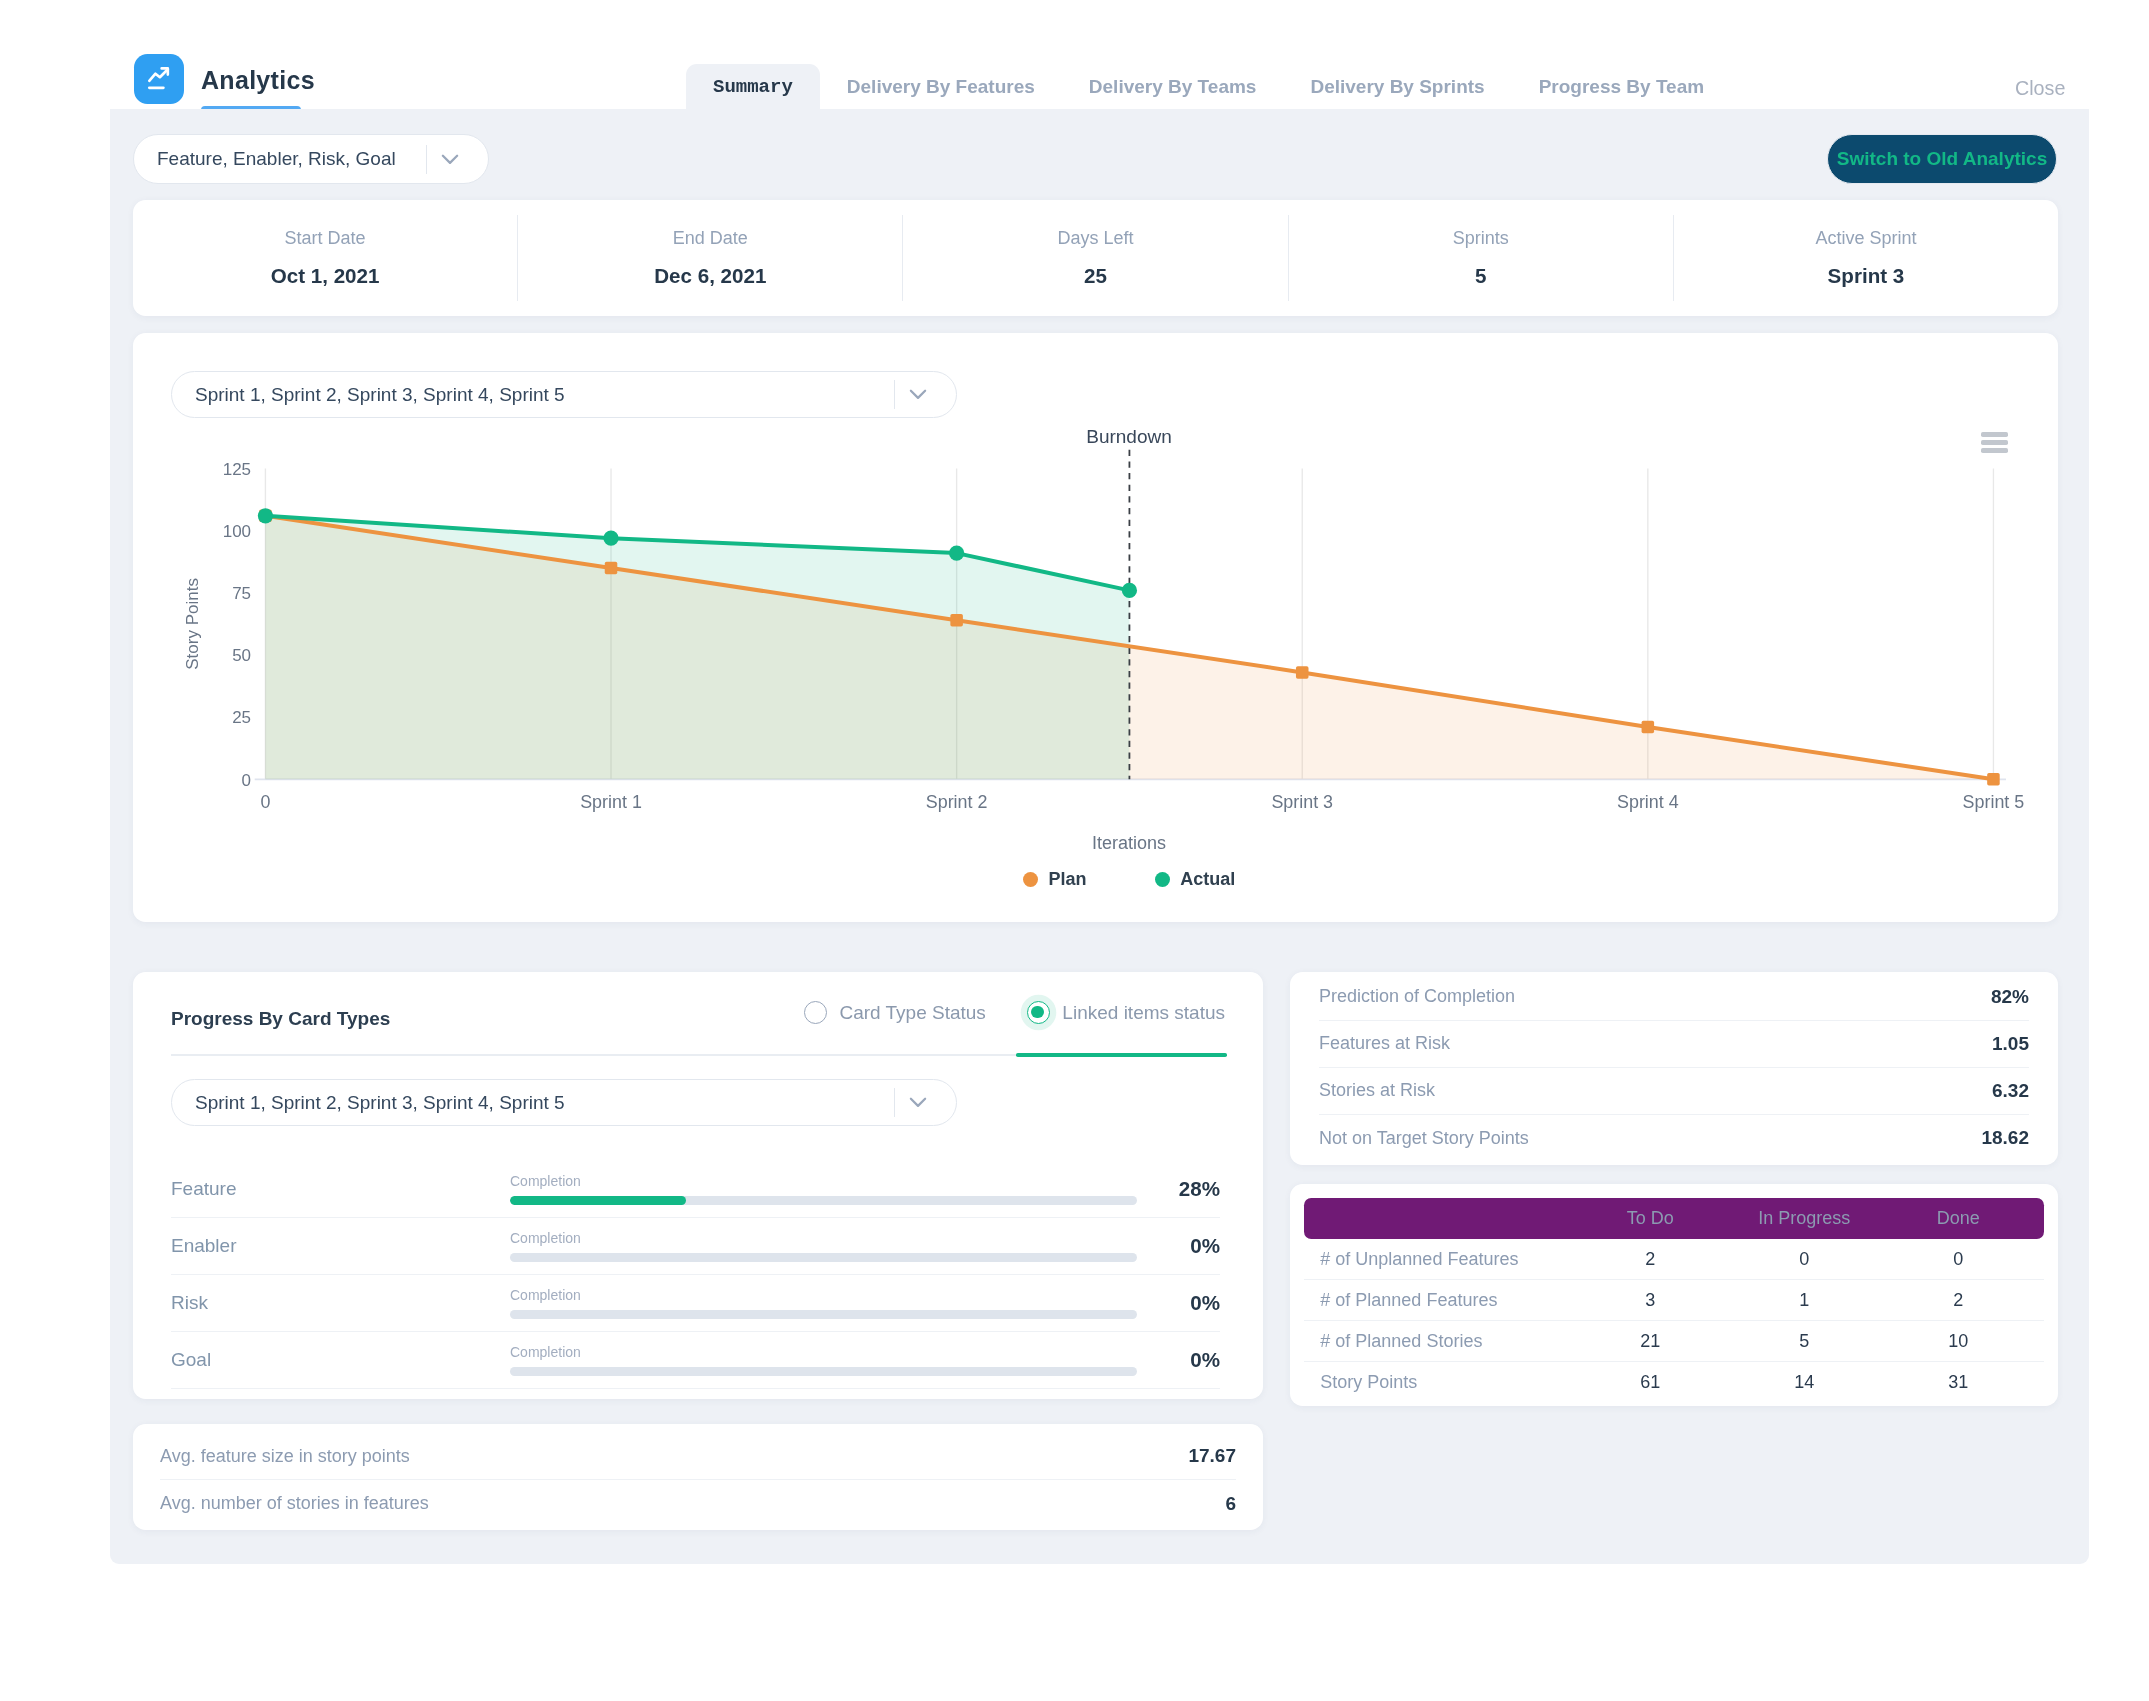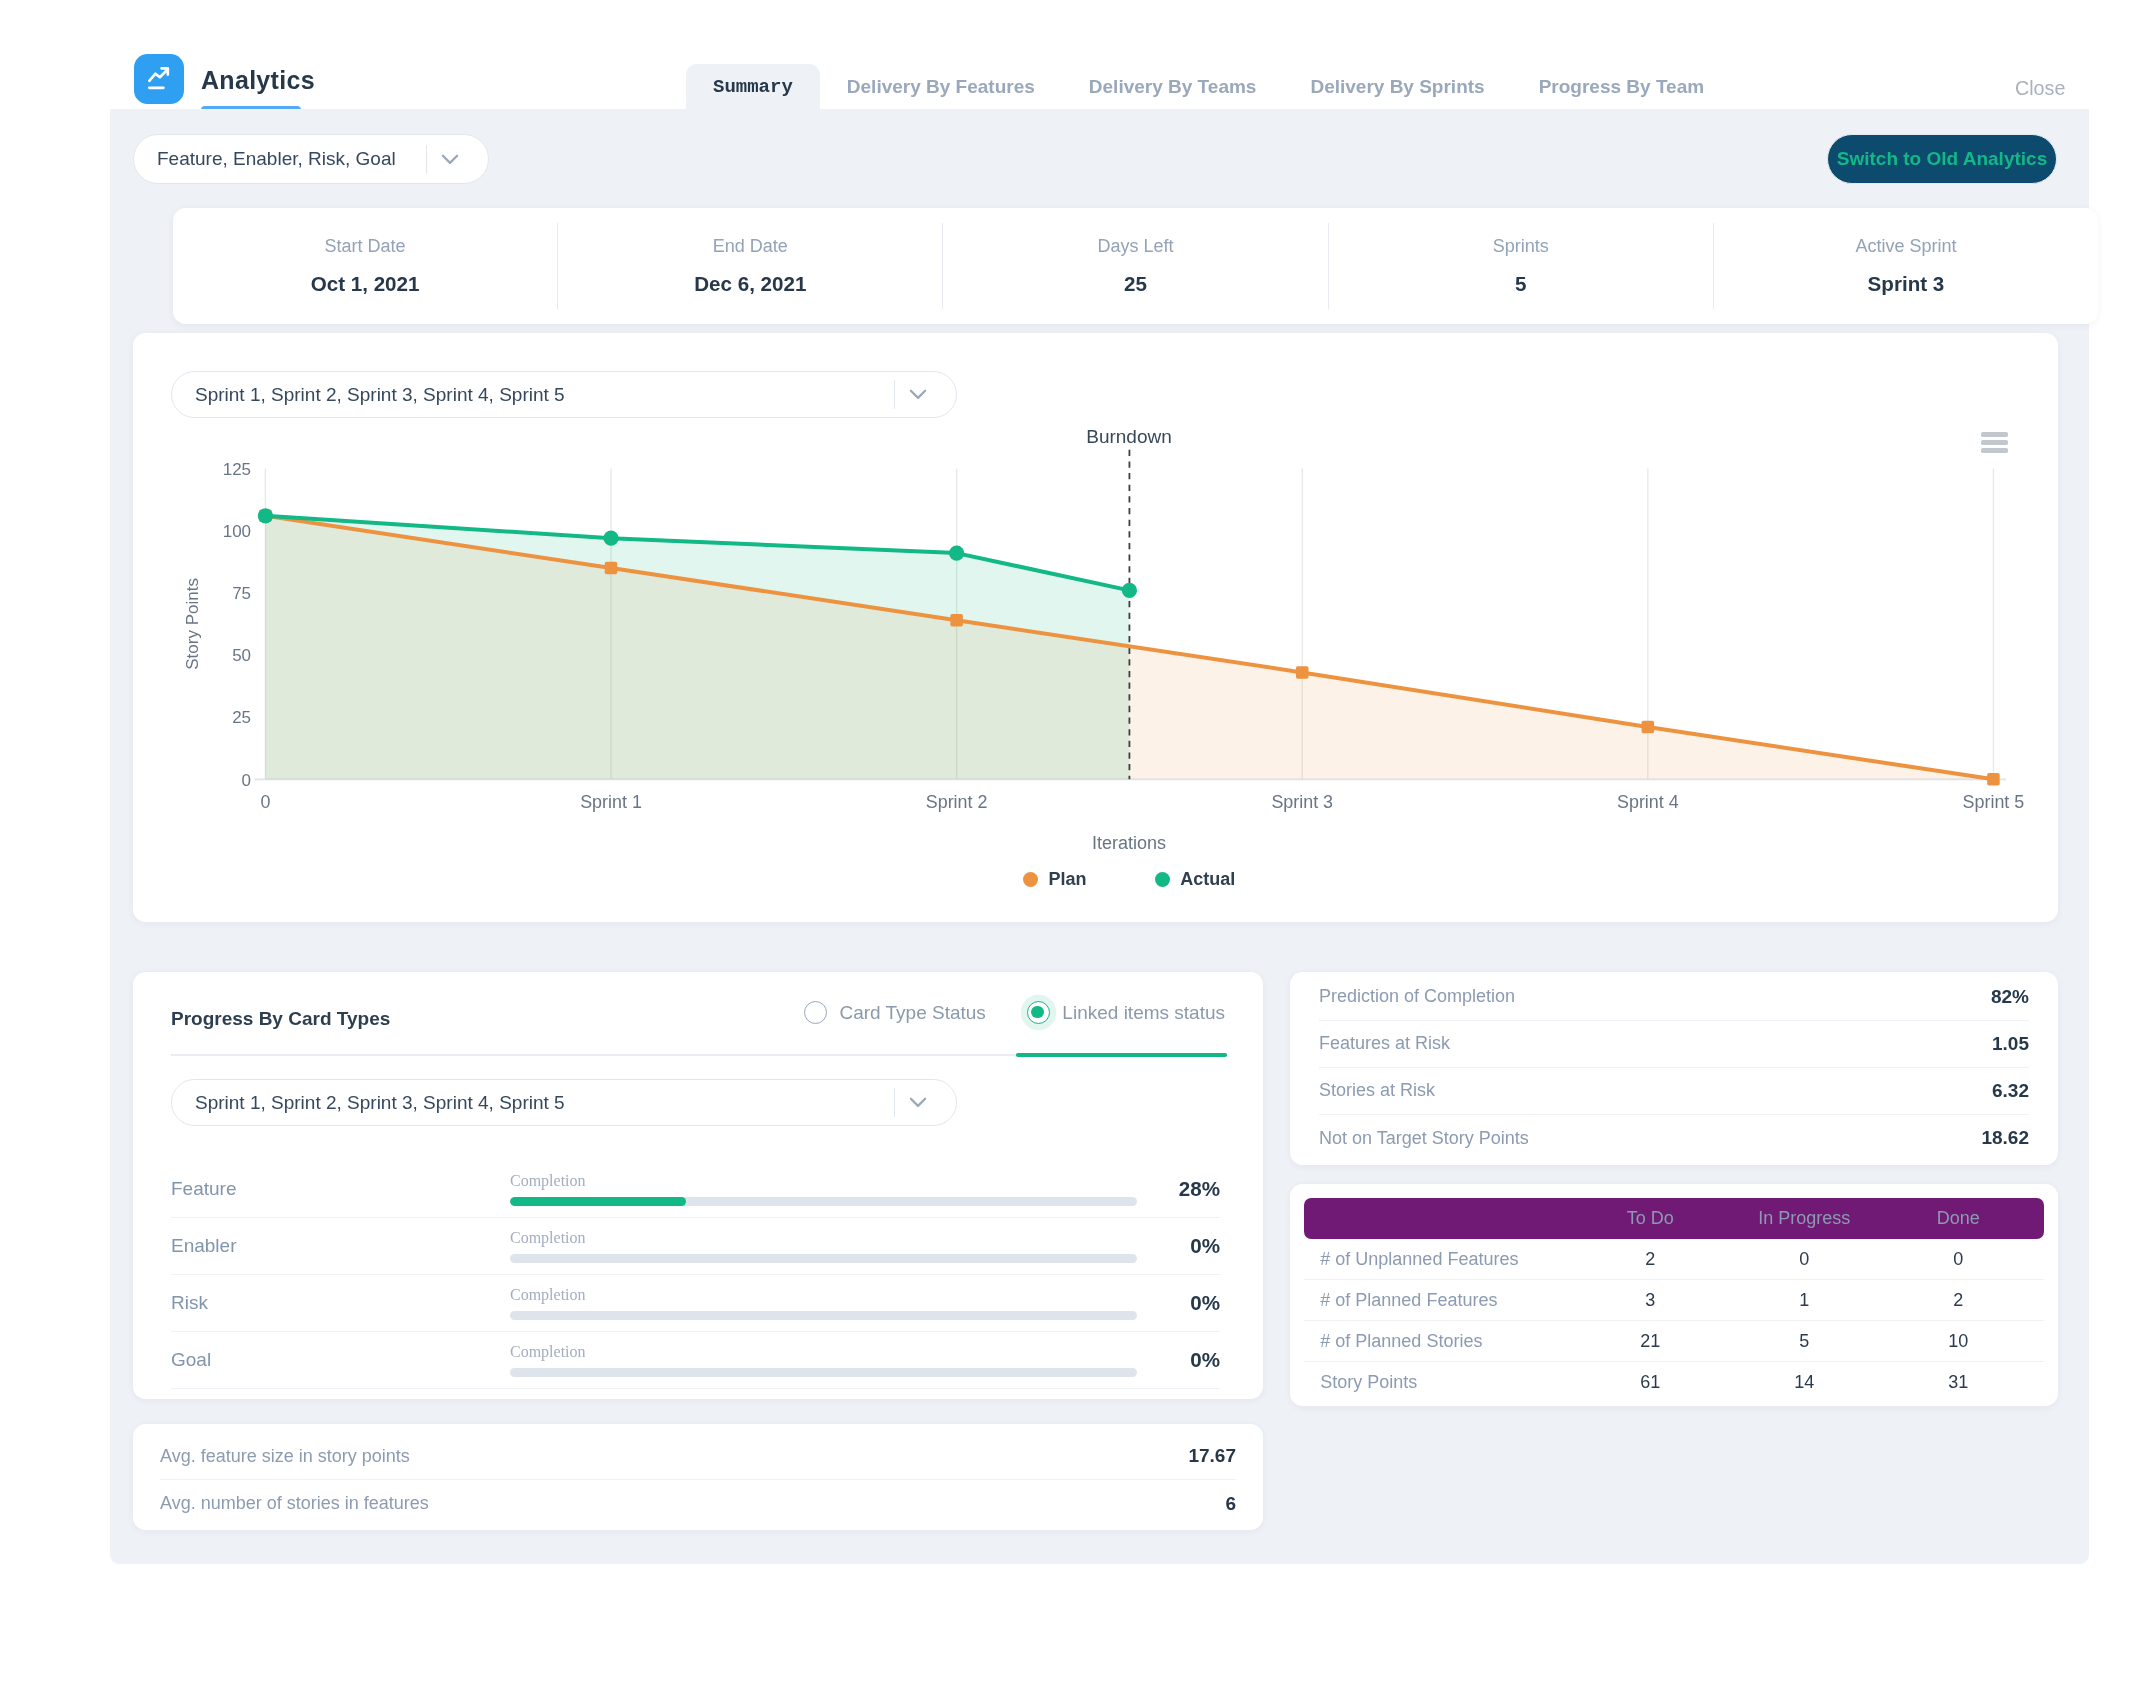--- a/index.html
+++ b/index.html
@@ -28,21 +28,21 @@
   
   .pill-select{ display:flex; align-items:center; background:#fff; border:0.9px solid #e2e7ee; border-radius:27px; height:50px; padding:0 0 0 23px; cursor:pointer; }
   .pill-select .val{ flex:1; font-size:19px; color:#35485e; white-space:nowrap; overflow:hidden; }
   .pill-select .sep{ width:0.9px; height:29px; background:#e2e7ee; margin:0 14.3px 0 7.2px; }
   .pill-select .chev{ width:47px; display:flex; align-items:center; justify-content:flex-start; }
 
   .filter-select{ position:absolute; left:133px; top:134px; width:356px; }
   .switch-btn{ position:absolute; left:1827px; top:134px; width:230px; height:50px; background:#0c4a6e; border:0.9px solid #e5e9ef; border-radius:27px; display:flex; align-items:center; justify-content:center; font-size:19px; font-weight:bold; color:var(--green); cursor:pointer; }
 
   
-  .stats-card{ left:133px; top:208px; width:1925px; height:116px; display:flex; align-items:center;margin-left:40px; }
+  .stats-card{ left:133px; top:200px; width:1925px; height:116px; display:flex; align-items:center; }
   .stat-col{ flex:1; height:86px; display:flex; flex-direction:column; align-items:center; justify-content:center; border-right:0.9px solid #e7ebf1; }
   .stat-col:last-child{ border-right:none; }
   .stat-label{ font-size:18px; color:var(--gray); margin-bottom:14.3px; }
   .stat-value{ font-size:20.6px; font-weight:bold; color:var(--dark); }
 
   
   .chart-card{ left:133px; top:333px; width:1925px; height:589px; }
   .chart-select{ position:absolute; left:38px; top:38px; width:786px; height:47px; }
   .chart-select.pill-select{ border-radius:25px; }
   .chart-title{ position:absolute; left:132px; top:93px; width:1728px; text-align:center; font-size:19px; color:#39475a; }
@@ -64,21 +64,21 @@
   .radio-item.selected .radio-circle{ border-color:var(--green); box-shadow:0 0 0 6.3px rgba(18,184,134,.12); }
   .radio-item.selected .radio-circle::after{ content:""; position:absolute; left:3.6px; top:3.6px; width:12.5px; height:12.5px; border-radius:50%; background:var(--green); }
   .radio-label{ font-size:19px; color:#8b99ad; }
   .progress-divider{ position:absolute; left:38px; right:38px; top:82px; height:1.8px; background:var(--divider); }
   .progress-divider-accent{ position:absolute; right:36px; top:81px; width:211px; height:3.6px; background:var(--green); border-radius:1.8px; }
   .progress-select{ position:absolute; left:38px; top:107px; width:786px; height:47px; }
   .progress-rows{ position:absolute; left:38px; right:43px; top:189px; }
   .progress-row{ display:flex; align-items:center; height:57px; border-bottom:0.9px solid #eef1f5; }
   .progress-row-label{ width:339px; font-size:19px; color:#8195ab; }
   .progress-bar-wrap{ width:627px; }
-  .completion-label{ font-size:16px; color:#a3aec0; margin-bottom:7.2px;font-family:Liberation Serif, serif; }
+  .completion-label{ font-size:14px; color:#a3aec0; margin-bottom:7.2px; }
   .bar-track{ width:100%; height:9px; border-radius:4.5px; background:var(--track); overflow:hidden; }
   .bar-fill{ height:100%; border-radius:4.5px; background:var(--green); width:0; }
   .progress-pct{ margin-left:auto; font-size:20.6px; font-weight:bold; color:var(--dark); }
 
   
   .risk-card{ left:1290px; top:972px; width:768px; height:193px; padding:1.8px 29px; }
   .kv-row{ display:flex; align-items:center; height:47px; border-bottom:0.9px solid #eef1f5; }
   .kv-row:last-child{ border-bottom:none; }
   .kv-label{ font-size:18px; color:#8c9bb1; }
   .kv-value{ margin-left:auto; font-size:19px; font-weight:bold; color:var(--dark); }

